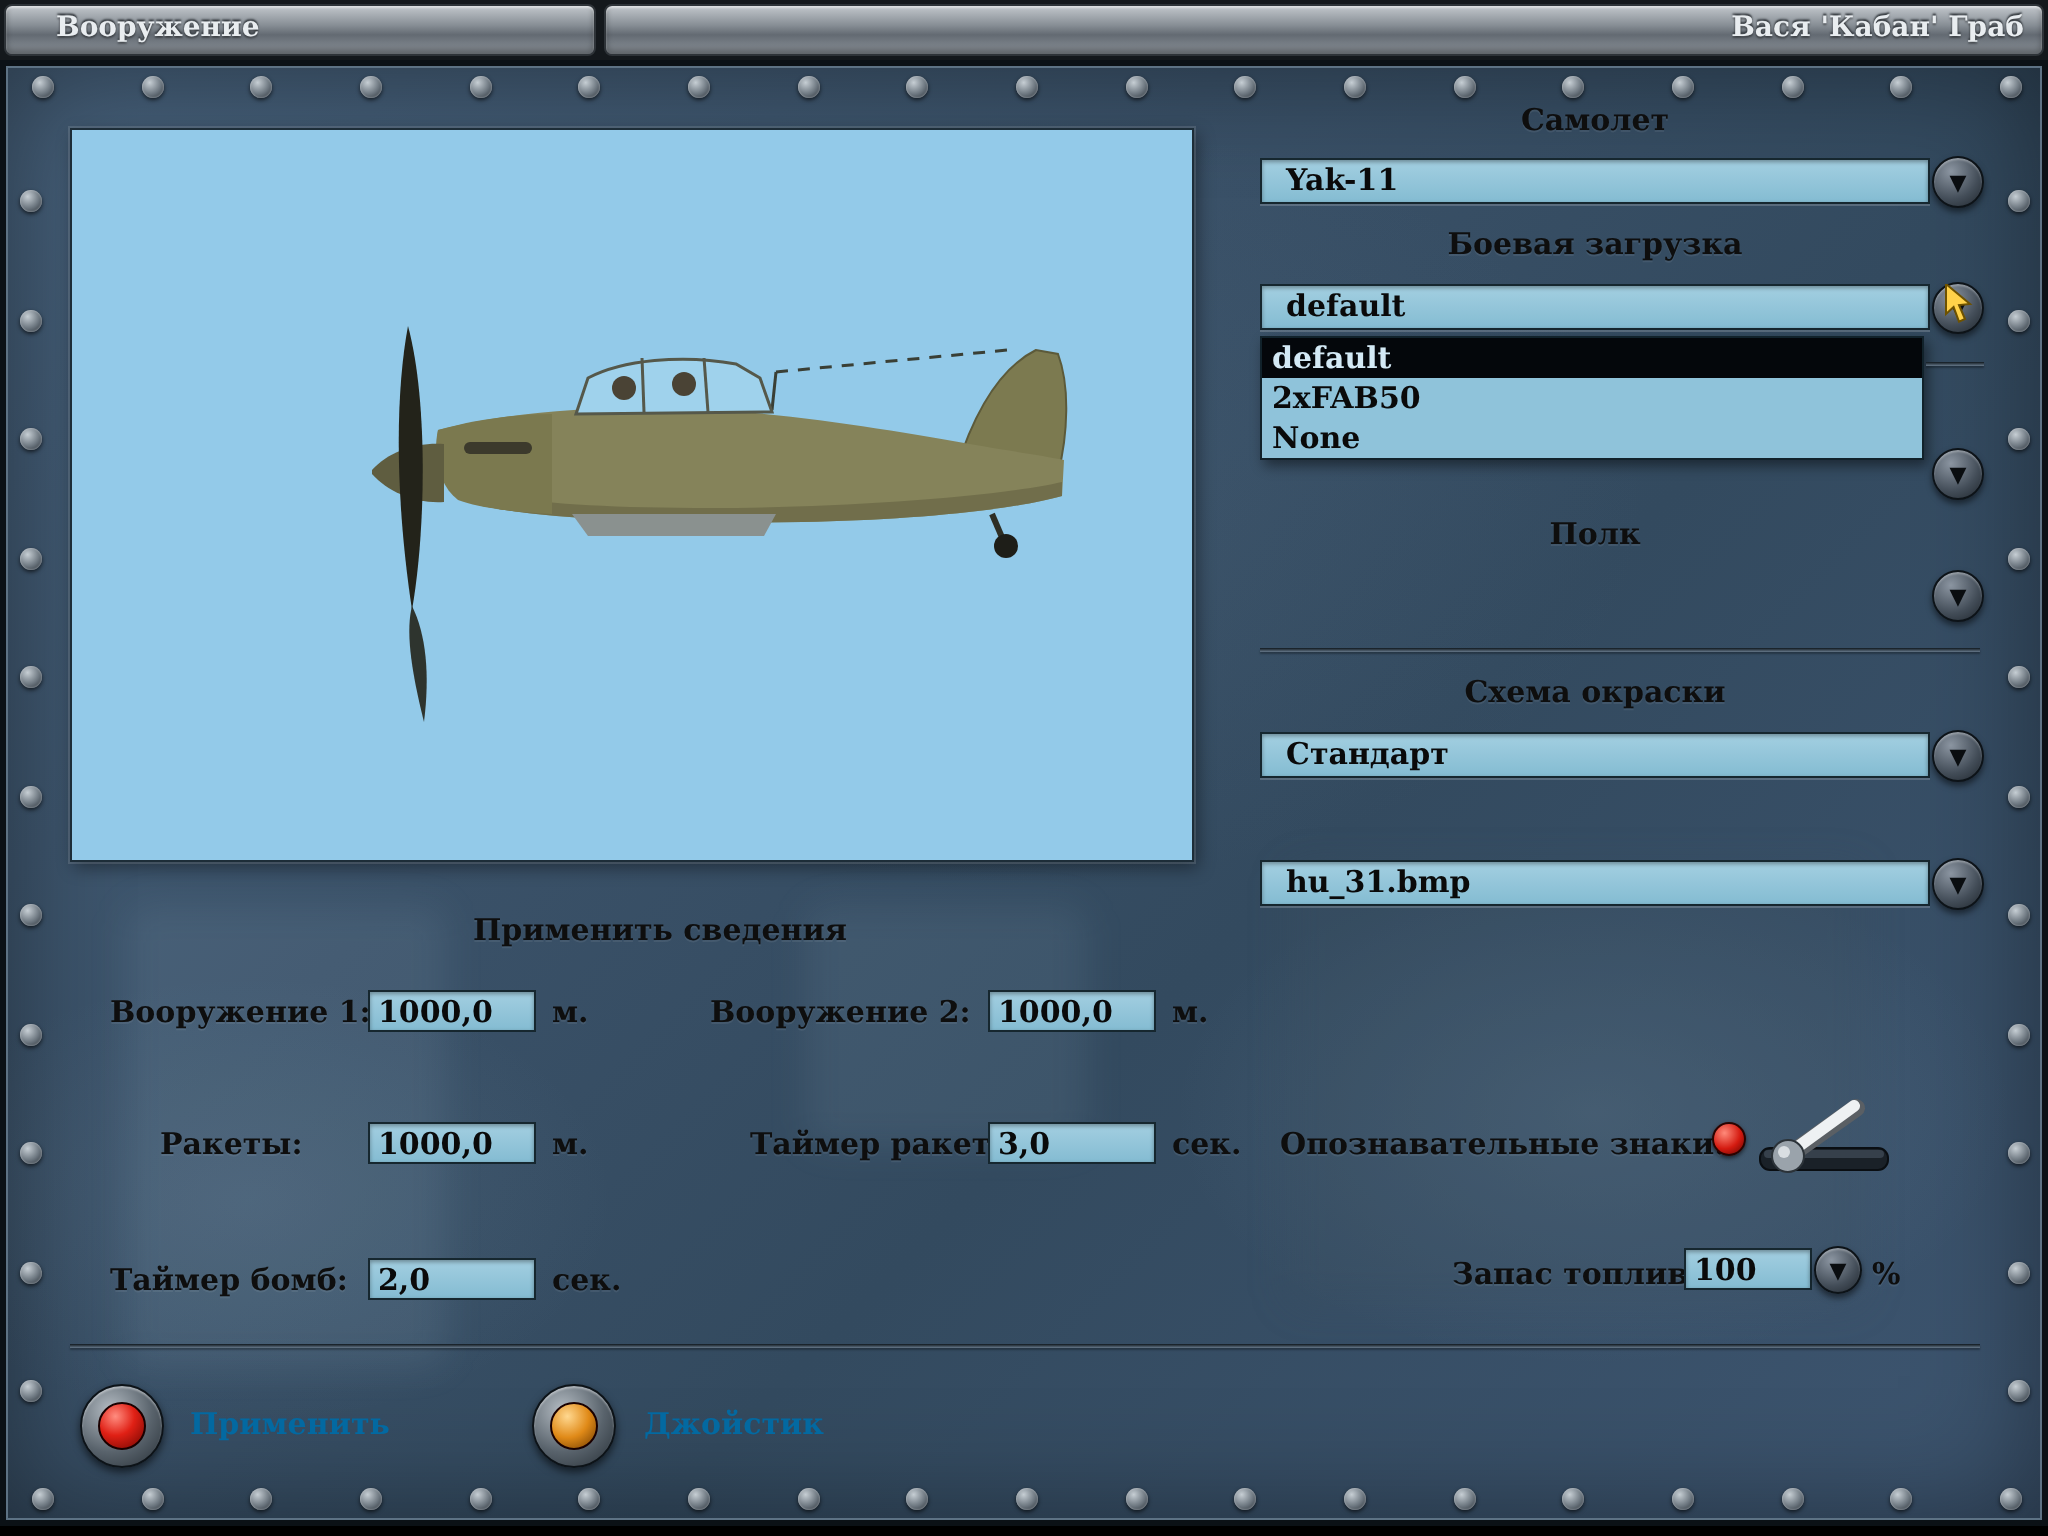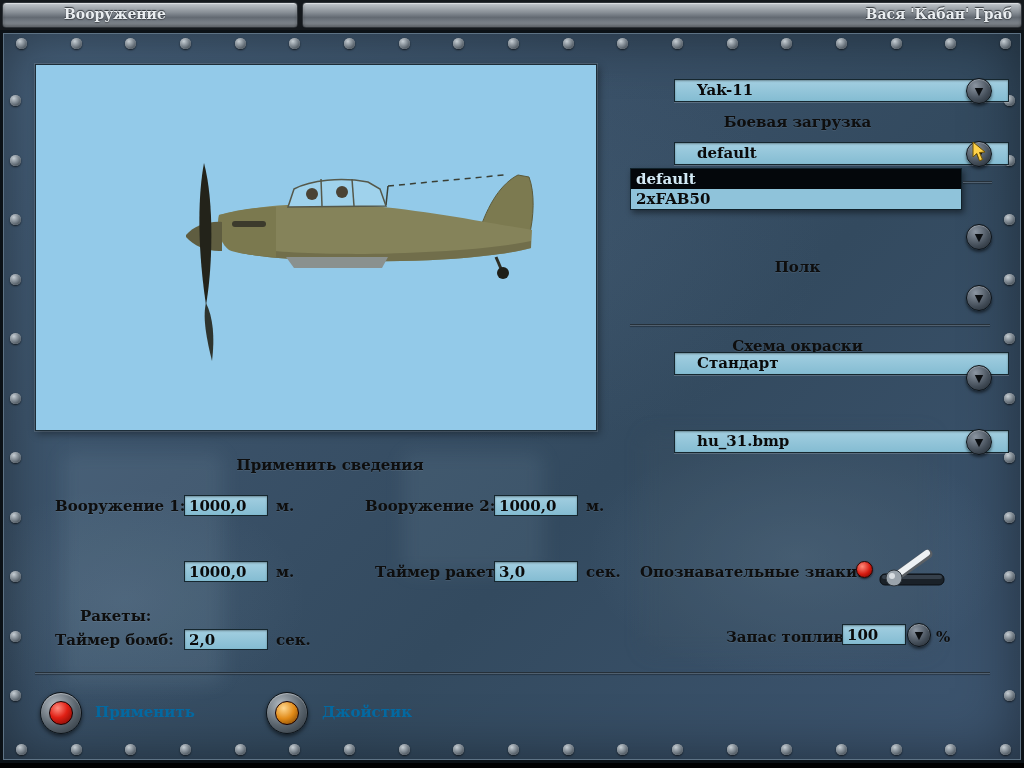--- a/index.html
+++ b/index.html
@@ -31,22 +31,22 @@
            border:1px solid #1d2d38;box-shadow:0 0 0 1px rgba(255,255,255,.12), 2px 3px 8px rgba(0,0,0,.4);}
   
   .label{position:absolute;font-weight:bold;font-size:15px;color:#0e0e0e;
          text-shadow:0 1px 0 rgba(255,255,255,.07);white-space:nowrap;}
   .clabel{text-align:center;}
   .rlabel{text-align:left;}
   
   .field{position:absolute;box-sizing:border-box;height:23px;
          background:linear-gradient(#a3cfe1,#84bcd2);border:1px solid #16272f;
          box-shadow:inset 0 1px 2px rgba(0,0,0,.35), 0 1px 0 rgba(255,255,255,.18);
-         font-weight:bold;font-size:15px;color:#0a0a0a;padding:1px 5px 0 22px;cursor:pointer;
-         font-family:"DejaVu Serif",serif;white-space:nowrap;overflow:hidden;margin-left:44px;}
+         font-weight:bold;font-size:15px;color:#0a0a0a;padding:1px 5px 0 12px;cursor:pointer;
+         font-family:"DejaVu Serif",serif;white-space:nowrap;overflow:hidden;}
   input.numfield{position:absolute;box-sizing:border-box;height:21px;
          background:linear-gradient(#a3cfe1,#84bcd2);border:1px solid #16272f;
          box-shadow:inset 0 1px 2px rgba(0,0,0,.35);
          font-weight:bold;font-size:15px;color:#0a0a0a;padding:0 4px;
          font-family:"DejaVu Serif",serif;outline:none;}
   .arrowbtn{position:absolute;width:24px;height:24px;border-radius:50%;
          background:radial-gradient(circle at 35% 28%, #8b95a1, #434d58 60%, #1f262d 100%);
          border:1px solid #0d1318;box-shadow:0 2px 3px rgba(0,0,0,.5), inset 0 1px 1px rgba(255,255,255,.3);
          display:flex;align-items:center;justify-content:center;cursor:pointer;}
   .arrowbtn .tri{font-size:11px;line-height:1;color:#0a0d10;font-family:"DejaVu Sans",sans-serif;}
@@ -74,21 +74,21 @@
   .cursor{position:absolute;pointer-events:none;z-index:50;}
 </style>
 </head>
 <body>
 
 <div class="screen">
 
   <div class="titlebar">
     <div class="tbseg" style="left:2px;width:296px;"></div>
     <div class="tbseg" style="left:302px;width:720px;"></div>
-    <div class="tbtext" style="left:28px;margin-left:36px;">Вооружение</div>
+    <div class="tbtext" style="left:28px;">Вооружение</div>
     <div class="tbtext" style="right:12px;">Вася 'Кабан' Граб</div>
   </div>
 
   <div class="main">
     <div class="ghost" style="left:60px;top:420px;width:160px;height:230px;background:rgba(170,195,215,.10);"></div>
     <div class="ghost" style="left:640px;top:400px;width:290px;height:220px;background:rgba(60,80,95,.25);"></div>
     <div class="ghost" style="left:400px;top:420px;width:140px;height:120px;background:rgba(160,185,205,.10);"></div>
   </div>
   <div id="rivets">
       <div class="rivet" style="left: 16px; top: 38px;"></div>
@@ -170,69 +170,71 @@
       <circle cx="276" cy="129" r="6" fill="#4a4335"></circle>
       <circle cx="306" cy="127" r="6" fill="#4a4335"></circle>
       <path d="M150 170 C158 161 172 156 186 157 L186 186 C172 187 158 181 150 172 Z" fill="#5f5d40"></path>
       <path d="M168 98 C162 130 161 180 170 240 C177 200 178 135 168 98 Z" fill="#23231a"></path>
       <path d="M170 238 C177 252 179 272 176 296 C169 268 167 250 170 238 Z" fill="#23231a" opacity="0.9"></path>
       <line x1="460" y1="192" x2="466" y2="206" stroke="#2e2e24" stroke-width="3"></line>
       <circle cx="467" cy="208" r="6" fill="#1e1e18"></circle>
     </svg>
   </div>
 
+  <div class="label clabel" style="left:630px;top:51px;width:335px;">Самолет</div>
   <div class="field" style="left:630px;top:79px;width:335px;"><span>Yak-11</span></div>
   <div class="arrowbtn" style="left:966px;top:78px;">
       <span class="tri">▼</span>
     </div>
 
   <div class="label clabel" style="left:630px;top:113px;width:335px;">Боевая загрузка</div>
   <div class="field" style="left:630px;top:142px;width:335px;"><span>default</span></div>
   <div class="arrowbtn" style="left:966px;top:141px;">
       <span class="tri">▼</span>
     </div>
 
   <div class="listbox" style="left:630px;top:168px;width:330px;">
     <div class="listitem selected">default</div>
     <div class="listitem">2xFAB50</div>
+    <div class="listitem">None</div>
   </div>
   <div class="sep" style="left:963px;top:181px;width:29px;"></div>
   <div class="arrowbtn" style="left:966px;top:224px;">
       <span class="tri">▼</span>
     </div>
 
   <div class="label clabel" style="left:630px;top:258px;width:335px;">Полк</div>
   <div class="arrowbtn" style="left:966px;top:285px;">
       <span class="tri">▼</span>
     </div>
 
   <div class="sep" style="left:630px;top:324px;width:360px;"></div>
 
   <div class="label clabel" style="left:630px;top:337px;width:335px;">Схема окраски</div>
-  <div class="field" style="left:630px;top:352px;width:335px;"><span>Стандарт</span></div>
+  <div class="field" style="left:630px;top:366px;width:335px;"><span>Стандарт</span></div>
   <div class="arrowbtn" style="left:966px;top:365px;">
       <span class="tri">▼</span>
     </div>
 
   <div class="field" style="left:630px;top:430px;width:335px;"><span>hu_31.bmp</span></div>
   <div class="arrowbtn" style="left:966px;top:429px;">
       <span class="tri">▼</span>
     </div>
 
   <div class="label clabel" style="left:180px;top:456px;width:300px;">Применить сведения</div>
 
   <div class="label rlabel" style="left:55px;top:497px;width:123px;">Вооружение 1:</div>
   <input class="numfield" style="left: 184px; top: 495px; width: 84px;" value="1000,0">
   <div class="label" style="left:276px;top:497px;">м.</div>
 
-  <div class="label rlabel" style="left:365px;top:497px;width:125px;">Вооружение 2:</div>
+  <div class="label rlabel" style="left:355px;top:497px;width:125px;">Вооружение 2:</div>
   <input class="numfield" style="left: 494px; top: 495px; width: 84px;" value="1000,0">
   <div class="label" style="left:586px;top:497px;">м.</div>
 
-  <div class="label rlabel" style="left:80px;top:563px;width:98px;margin-top:44px;">Ракеты:</div>
+  <div class="label rlabel" style="left:80px;top:563px;width:98px;">Ракеты:</div>
   <input class="numfield" style="left: 184px; top: 561px; width: 84px;" value="1000,0">
   <div class="label" style="left:276px;top:563px;">м.</div>
 
   <div class="label rlabel" style="left:375px;top:563px;width:115px;">Таймер ракет:</div>
   <input class="numfield" style="left: 494px; top: 561px; width: 84px;" value="3,0">
   <div class="label" style="left:586px;top:563px;">сек.</div>
 
   <div class="label rlabel" style="left:640px;top:563px;width:208px;">Опознавательные знаки:</div>
   <div class="indicator" style="left:856px;top:561px;"></div>
   <div style="position:absolute;left:874px;top:545px;width:78px;height:48px;">

